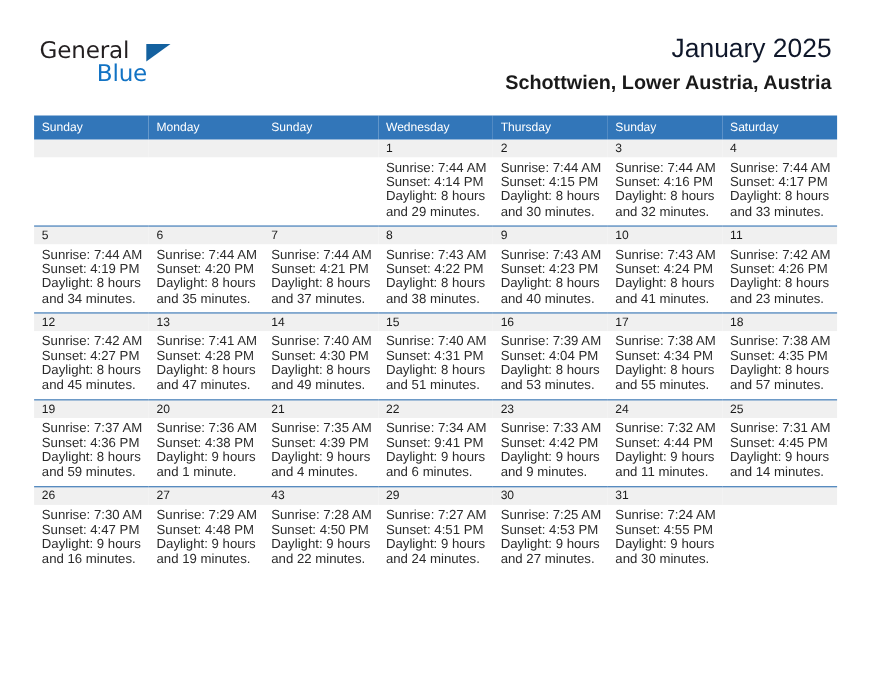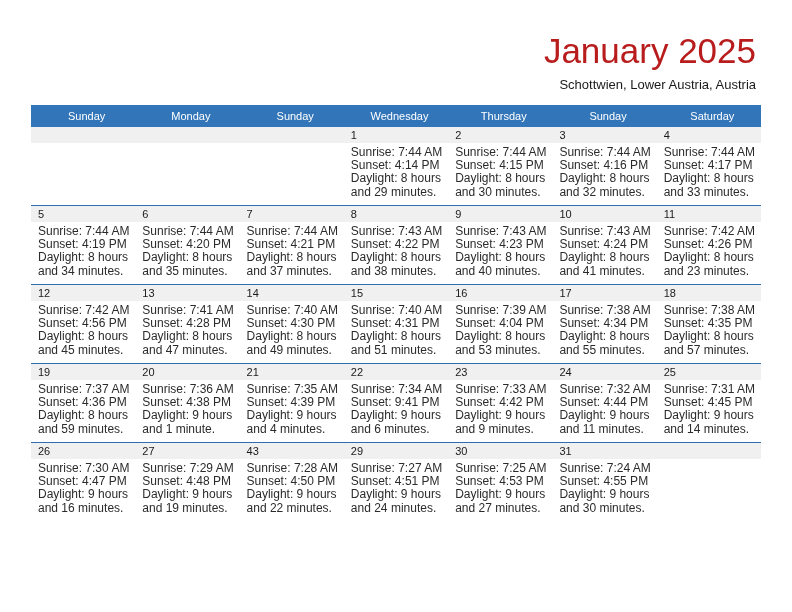--- a/index.html
+++ b/index.html
@@ -66,50 +66,50 @@
     border-bottom: 16px solid transparent;
   }
 
   .title-block {
     position: absolute;
     right: 36px;
     top: 31px;
     text-align: right;
   }
   .cal-title {
-    font-size: 35px;
+    font-size: 24px;
     font-weight: normal;
-    color: #b91c1c;
+    color: #0f172a;
     line-height: 1.15;
     white-space: nowrap;
   }
   .cal-subtitle {
     margin-top: 7px;
-    font-size: 13px;
-    font-weight: normal;
+    font-size: 18px;
+    font-weight: bold;
     color: #1a1a1a;
     line-height: 1.1;
     white-space: nowrap;
   }
 
   
   .calendar {
     position: absolute;
     left: 31px;
     top: 105px;
     width: 730px;
     border-collapse: collapse;
     table-layout: fixed;
   }
   .calendar th {
     background: #3276b9;
     color: #ffffff;
     font-size: 11px;
     font-weight: normal;
-    text-align: center;
+    text-align: left;
     padding: 5px 0 5px 7px;
     height: 12px;
     border: none;
   }
   .calendar td {
     vertical-align: top;
     padding: 0;
     border: none;
     border-top: 1.6px solid #2f6fb0;
     height: 78px;
@@ -139,20 +139,25 @@
     background: #f0f0f0;
   }
 </style>
 </head>
 <body>
 
 <div class="page">
 
   <div class="header">
 
+    <div class="logo">
+      <span class="logo-general">General</span>
+      <span class="logo-triangle"></span>
+      <span class="logo-blue">Blue</span>
+    </div>
 
     <div class="title-block">
       <div class="cal-title">January 2025</div>
       <div class="cal-subtitle">Schottwien, Lower Austria, Austria</div>
     </div>
 
   </div>
 
   <table class="calendar">
     <thead>
@@ -280,21 +285,21 @@
               <div>Daylight: 8 hours</div>
               <div>and 23 minutes.</div>
             </div>
           </td>
         </tr>
         <tr class="week-row">
           <td class="day-cell">
             <div class="daynum-band">12</div>
             <div class="cell-body">
               <div>Sunrise: 7:42 AM</div>
-              <div>Sunset: 4:56 PM</div>
+              <div>Sunset: 4:27 PM</div>
               <div>Daylight: 8 hours</div>
               <div>and 45 minutes.</div>
             </div>
           </td>
           <td class="day-cell">
             <div class="daynum-band">13</div>
             <div class="cell-body">
               <div>Sunrise: 7:41 AM</div>
               <div>Sunset: 4:28 PM</div>
               <div>Daylight: 8 hours</div>

